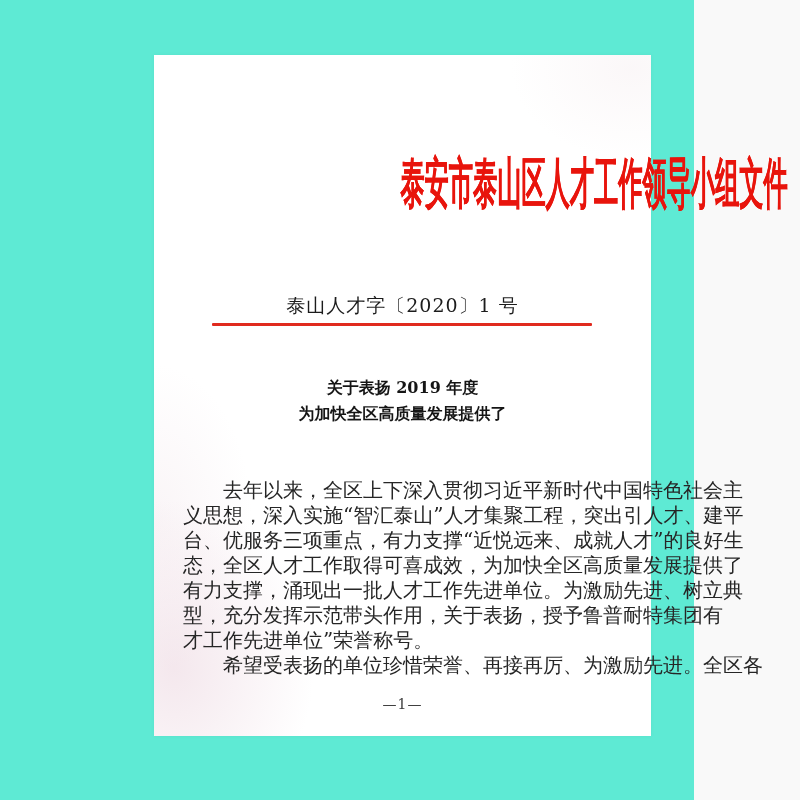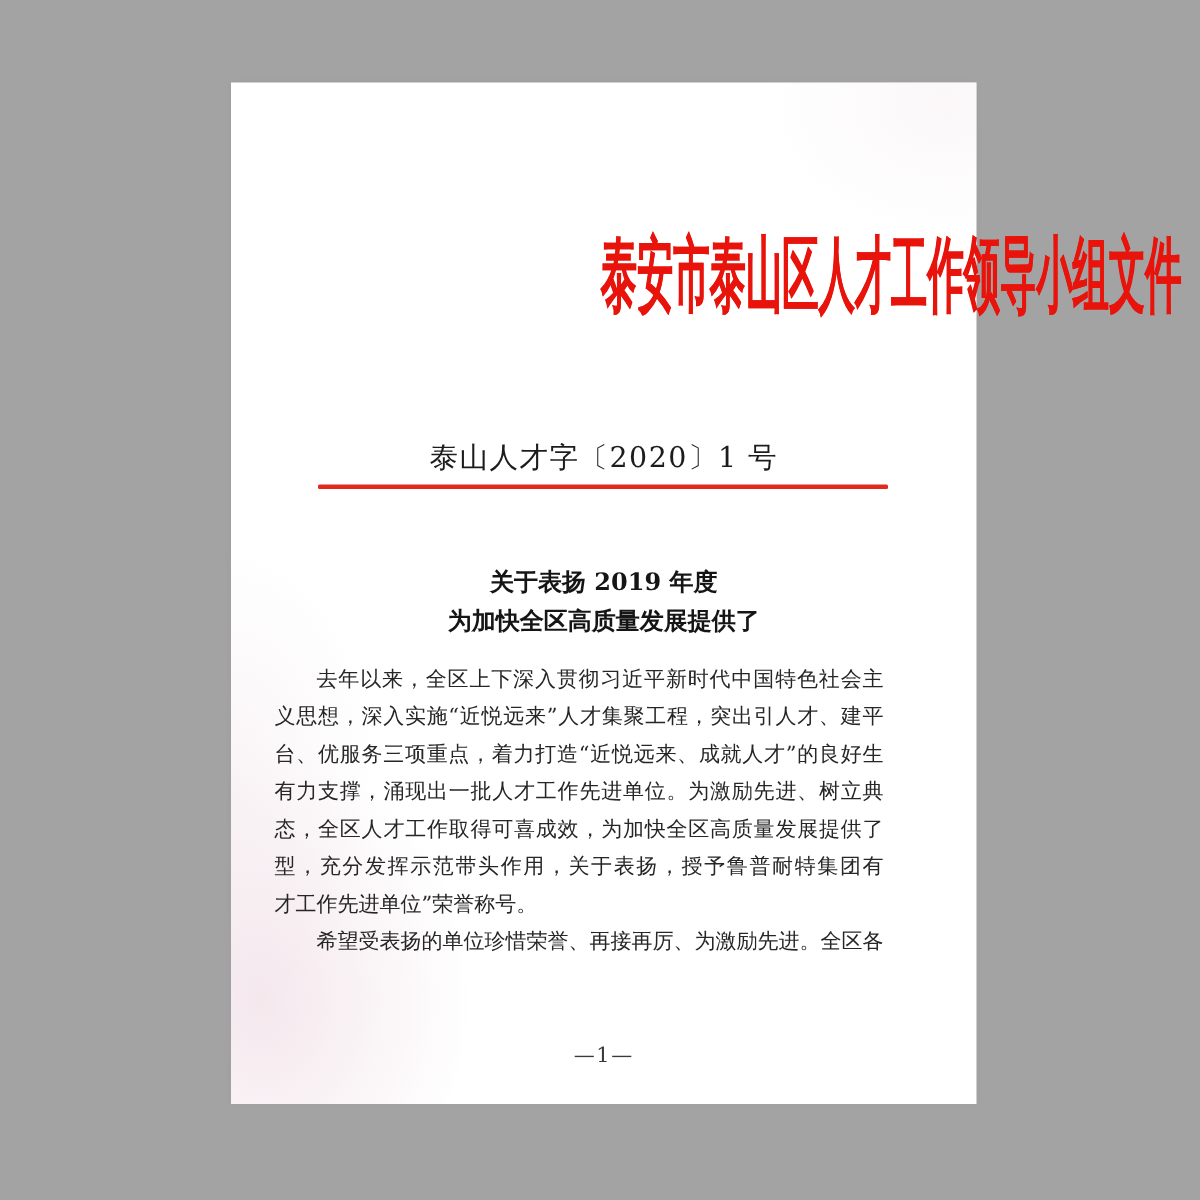--- a/index.html
+++ b/index.html
@@ -4,22 +4,22 @@
 <style>
   * { margin: 0; padding: 0; box-sizing: border-box; }
   html, body {
     width: 800px; height: 800px;
     background: #f9f9f9;
     font-family: "DejaVu Serif", "Liberation Serif", serif;
     overflow: hidden;
   }
   .stage {
     position: relative;
-    width: 800px; height: 800px;
-    background: #a3a3a3;
+    width: 694px; height: 800px;
+    background: #5eead4;
   }
   .page {
     position: absolute;
     left: 154px; top: 55px;
     width: 497px; height: 681px;
     background:
       radial-gradient(ellipse 200px 240px at 4% 90%, rgba(233,208,219,0.50), rgba(255,255,255,0) 70%),
       radial-gradient(ellipse 140px 220px at 0% 68%, rgba(240,226,232,0.35), rgba(255,255,255,0) 70%),
       radial-gradient(ellipse 160px 120px at 96% 2%, rgba(246,238,240,0.45), rgba(255,255,255,0) 75%),
       #ffffff;
@@ -65,23 +65,23 @@
     width: 100%;
     text-align: center;
     font-size: 16px;
     font-weight: 700;
     line-height: 26px;
     color: #151515;
   }
   .doc-title .title-line { display: block; }
   .doc-body {
     position: absolute;
-    left: 29px; top: 386px;
+    left: 29px; top: 423px;
     width: 406px;
-    font-size: 14px;
+    font-size: 20px;
     line-height: 25px;
     color: #262626;
   }
   .body-line {
     text-align: justify;
     text-align-last: justify;
     white-space: nowrap;
   }
   .body-line.indent { text-indent: 2em; }
   .body-line.short {
@@ -112,24 +112,24 @@
 
     <div class="red-line"></div>
 
     <div class="doc-title">
       <span class="title-line">关于表扬 2019 年度</span>
       <span class="title-line">为加快全区高质量发展提供了</span>
     </div>
 
     <div class="doc-body">
       <div class="body-line indent">去年以来，全区上下深入贯彻习近平新时代中国特色社会主</div>
-      <div class="body-line">义思想，深入实施“近悦远来”人才集聚工程，突出引人才、建平</div>
-      <div class="body-line">台、优服务三项重点，着力打造“近悦远来、成就人才”的良好生</div>
+      <div class="body-line">义思想，深入实施“智汇泰山”人才集聚工程，突出引人才、建平</div>
+      <div class="body-line">台、优服务三项重点，有力支撑“近悦远来、成就人才”的良好生</div>
+      <div class="body-line">态，全区人才工作取得可喜成效，为加快全区高质量发展提供了</div>
       <div class="body-line">有力支撑，涌现出一批人才工作先进单位。为激励先进、树立典</div>
-      <div class="body-line">态，全区人才工作取得可喜成效，为加快全区高质量发展提供了</div>
       <div class="body-line">型，充分发挥示范带头作用，关于表扬，授予鲁普耐特集团有</div>
       <div class="body-line short">才工作先进单位”荣誉称号。</div>
       <div class="body-line indent">希望受表扬的单位珍惜荣誉、再接再厉、为激励先进。全区各</div>
     </div>
 
     <div class="page-number">—1—</div>
 
   </div>
 </div>
 

